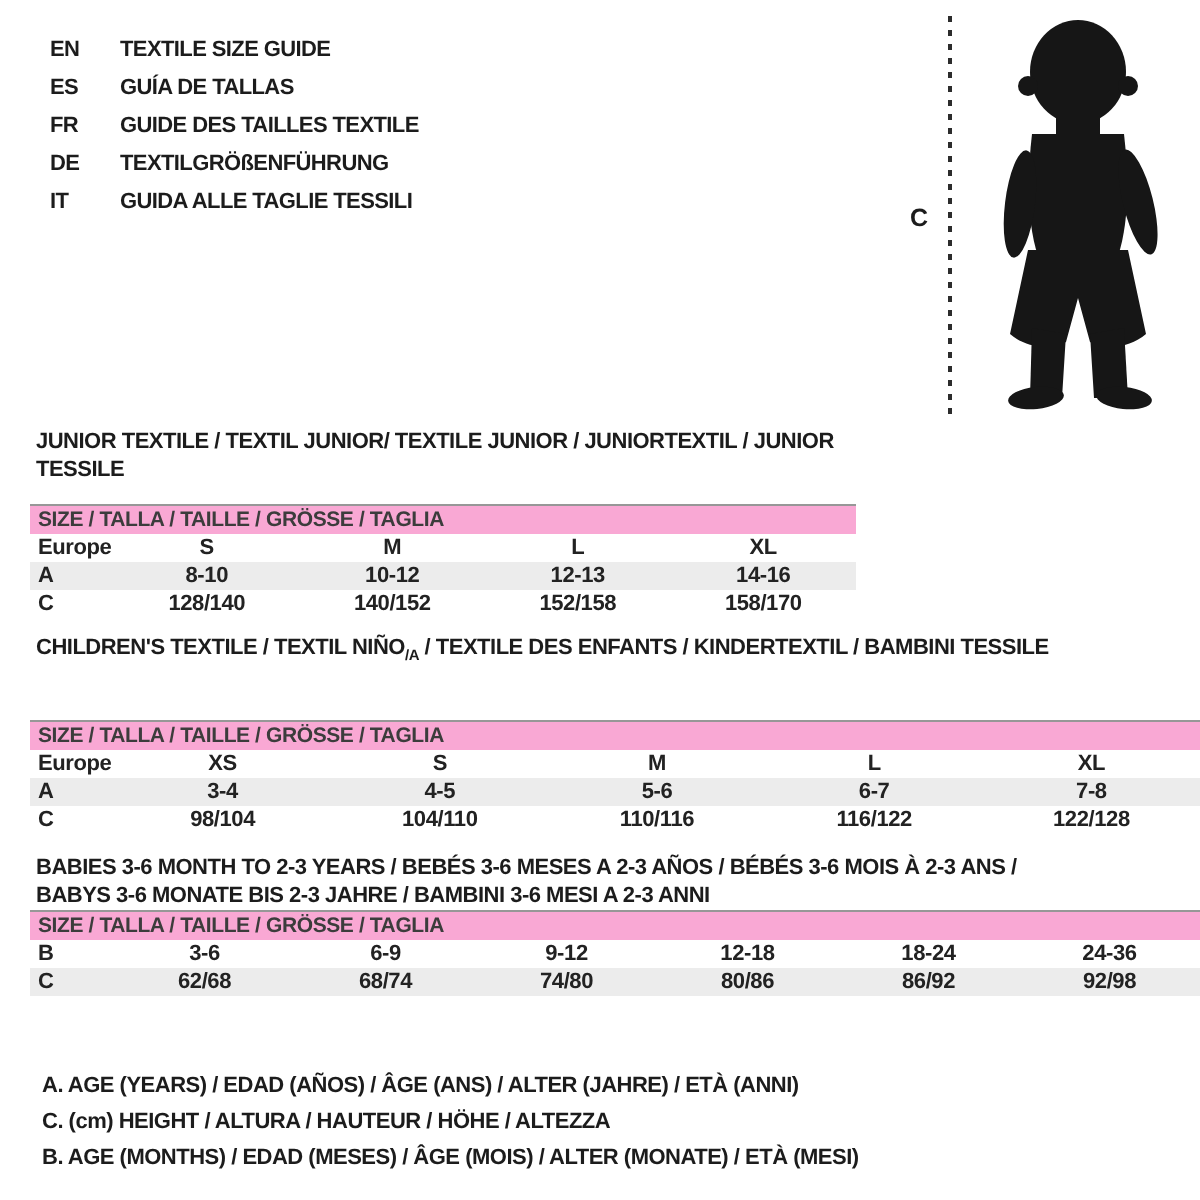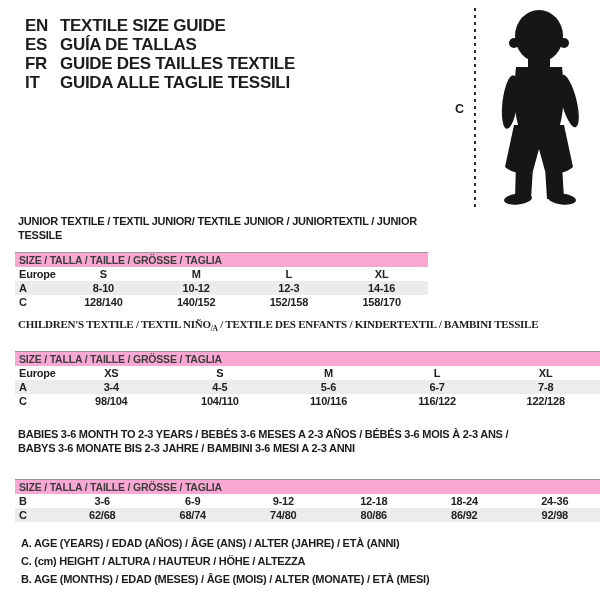--- a/index.html
+++ b/index.html
@@ -12,41 +12,41 @@
   .page{
     position:relative;
     width:600px;height:600px;
     background:#ffffff;
     overflow:hidden;
   }
 
   
   .langs{position:absolute;left:25px;top:16px;}
   .lang-row{display:flex;height:19px;line-height:19px;
-    font-weight:bold;font-size:17px;letter-spacing:-0.3px;}
+    font-weight:bold;font-size:11px;letter-spacing:-0.3px;}
   .lang-code{width:35px;flex:0 0 35px;}
 
   
   .baby-c{position:absolute;left:455px;top:102px;
     font-weight:bold;font-size:12.5px;}
   .baby-line{position:absolute;left:474px;top:8px;width:2px;height:202px;
     background-image:repeating-linear-gradient(to bottom,#2c2c2c 0 3px,transparent 3px 7px);}
   .baby{position:absolute;left:484px;top:8px;}
 
   
   .tbl-section{position:absolute;left:15px;}
   .sec-junior{top:214px;width:413px;}
   .sec-children{top:317px;width:585px;}
   .sec-babies{top:427px;width:585px;}
 
   .tbl-title{font-weight:bold;font-size:11px;letter-spacing:-0.25px;
     line-height:14px;padding-left:3px;}
   .sec-junior  .tbl-title{margin-bottom:10px;}
-  .sec-children .tbl-title{margin-bottom:15px;font-family:Liberation Serif, serif;}
-  .sec-babies  .tbl-title{margin-bottom:24px;}
+  .sec-children .tbl-title{margin-bottom:25px;}
+  .sec-babies  .tbl-title{margin-bottom:0;}
   .tbl-title sub{font-size:7.5px;}
 
   .size-bar{
     height:14px;line-height:14px;
     background:#f9a8d4;border-top:1px solid #979797;
     font-weight:bold;font-size:10.5px;letter-spacing:-0.2px;
     color:#3c3c3c;padding-left:4px;
   }
   table.size-table{
     width:100%;border-collapse:collapse;table-layout:fixed;
@@ -70,20 +70,24 @@
         <span class="lang-code">EN</span>
         <span class="lang-label">TEXTILE SIZE GUIDE</span>
       </div>
       <div class="lang-row">
         <span class="lang-code">ES</span>
         <span class="lang-label">GUÍA DE TALLAS</span>
       </div>
       <div class="lang-row">
         <span class="lang-code">FR</span>
         <span class="lang-label">GUIDE DES TAILLES TEXTILE</span>
+      </div>
+      <div class="lang-row">
+        <span class="lang-code">DE</span>
+        <span class="lang-label">TEXTILGRÖßENFÜHRUNG</span>
       </div>
       <div class="lang-row">
         <span class="lang-code">IT</span>
         <span class="lang-label">GUIDA ALLE TAGLIE TESSILI</span>
       </div>
     </div>
 
   <span class="baby-c">C</span>
   <div class="baby-line"></div>
   <svg class="baby" width="110" height="202" viewBox="0 0 110 200" aria-hidden="true">
@@ -121,21 +125,21 @@
             <td class="lbl">Europe</td>
             <td>S</td>
             <td>M</td>
             <td>L</td>
             <td>XL</td>
           </tr>
           <tr class="shaded">
             <td class="lbl">A</td>
             <td>8-10</td>
             <td>10-12</td>
-            <td>12-3</td>
+            <td>12-13</td>
             <td>14-16</td>
           </tr>
           <tr>
             <td class="lbl">C</td>
             <td>128/140</td>
             <td>140/152</td>
             <td>152/158</td>
             <td>158/170</td>
           </tr>
         </tbody>

